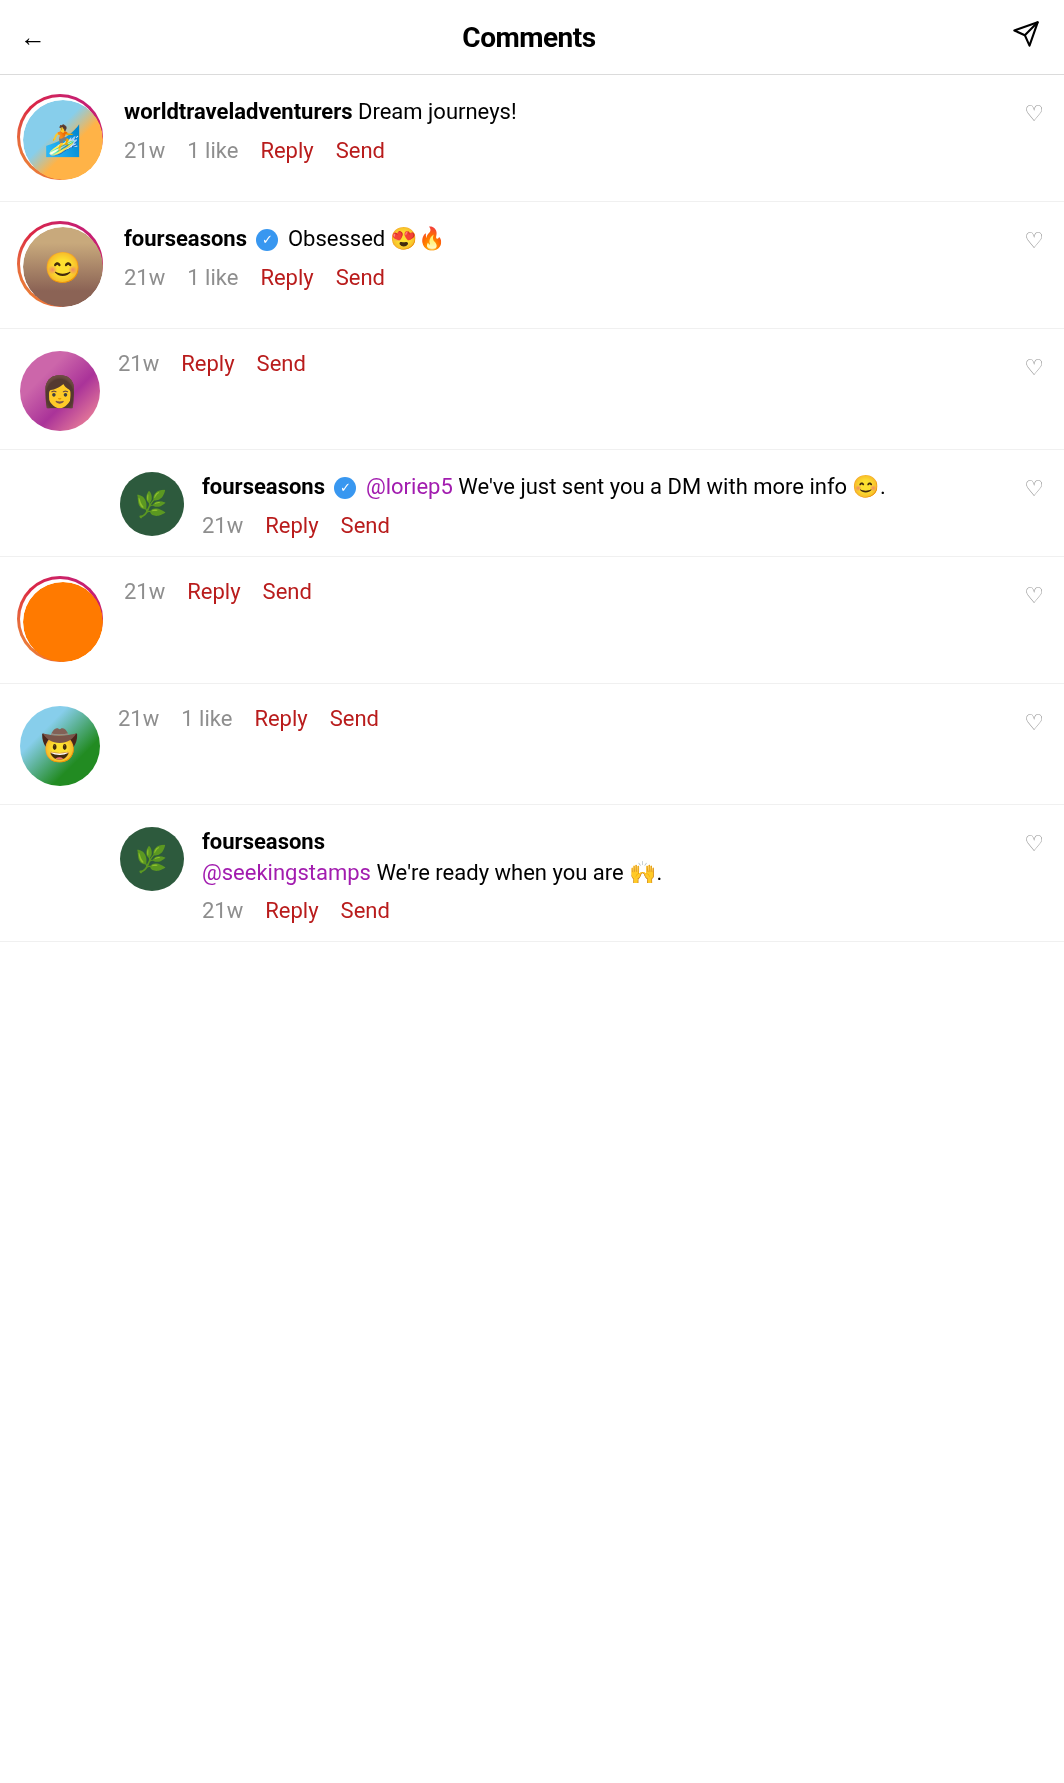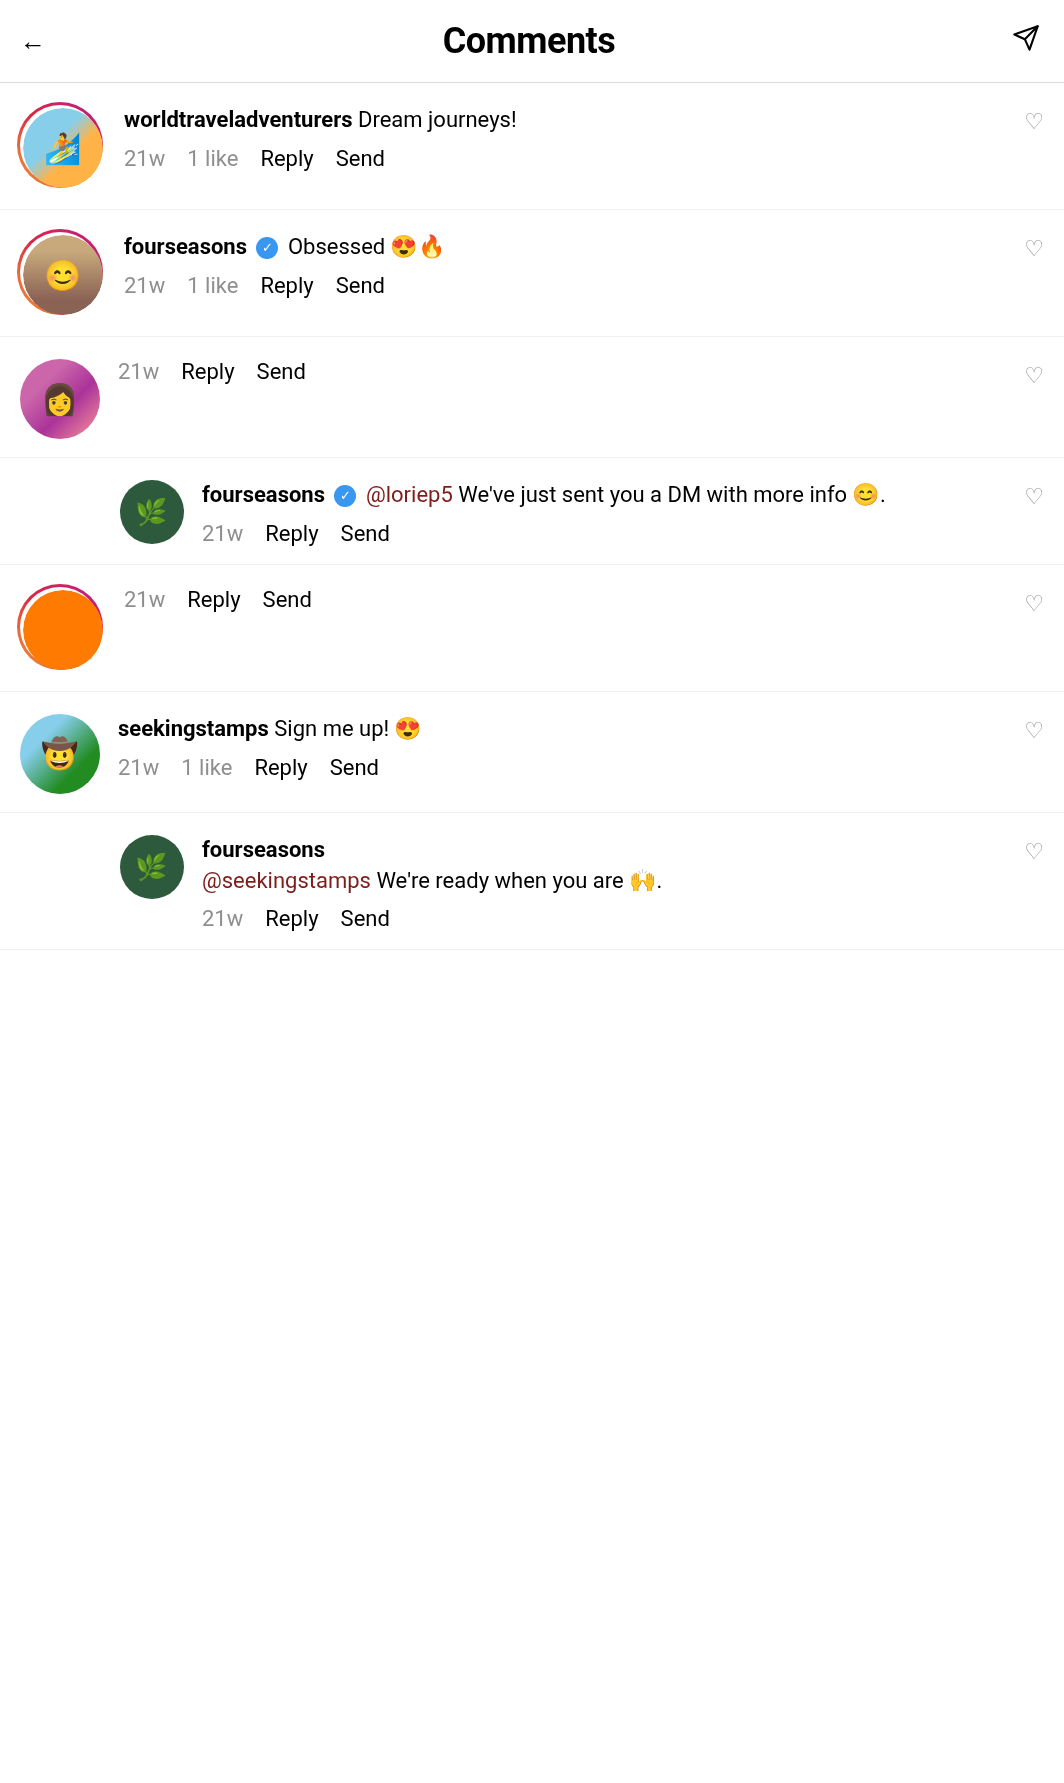--- a/index.html
+++ b/index.html
@@ -19,21 +19,21 @@
 
     .header {
       display: flex;
       align-items: center;
       justify-content: space-between;
       padding: 20px 24px 20px 20px;
       border-bottom: 1px solid #dbdbdb;
     }
 
     .header-title {
-      font-size: 36px;
+      font-size: 28px;
       font-weight: 700;
       letter-spacing: -0.5px;
     }
 
     .back-icon, .send-icon {
       font-size: 26px;
       cursor: pointer;
     }
 
     .comments-list {
@@ -107,21 +107,21 @@
     .comment-meta {
       display: flex;
       align-items: center;
       gap: 22px;
       font-size: 22px;
       color: #8e8e8e;
     }
 
     .meta-action {
       cursor: pointer;
-      color: #000000;
+      color: #b91c1c;
     }
 
     .heart-icon {
       position: absolute;
       right: 20px;
       top: 26px;
       font-size: 22px;
       color: #8e8e8e;
       cursor: pointer;
     }
@@ -207,21 +207,21 @@
       justify-content: center;
       background: #2d5a3d;
     }
 
     .reply-avatar-img .avatar-fs-icon {
       font-size: 26px;
     }
 
     
     .mention {
-      color: #7f1d1d;
+      color: #a21caf;
     }
   </style>
 </head>
 <body>
 
 <div class="header">
   <span class="back-icon">←</span>
   <span class="header-title">Comments</span>
   <span style="font-size:26px; cursor:pointer;">
     <svg width="28" height="28" viewBox="0 0 24 24" fill="none" stroke="#000" stroke-width="1.8" stroke-linecap="round" stroke-linejoin="round">
@@ -329,24 +329,20 @@
       </div>
     </div>
     <span class="heart-icon">♡</span>
   </div>
 
   <div class="comment-item">
     <div style="width:80px;height:80px;flex-shrink:0;margin-right:18px;">
       <div class="avatar-seeking-bg">🤠</div>
     </div>
     <div class="comment-content">
-      <div class="comment-text">
-        <span class="username">seekingstamps</span>
-        <span> Sign me up! 😍</span>
-      </div>
       <div class="comment-meta">
         <span class="meta-time">21w</span>
         <span class="meta-likes">1 like</span>
         <span class="meta-action">Reply</span>
         <span class="meta-action">Send</span>
       </div>
     </div>
     <span class="heart-icon">♡</span>
   </div>
 

